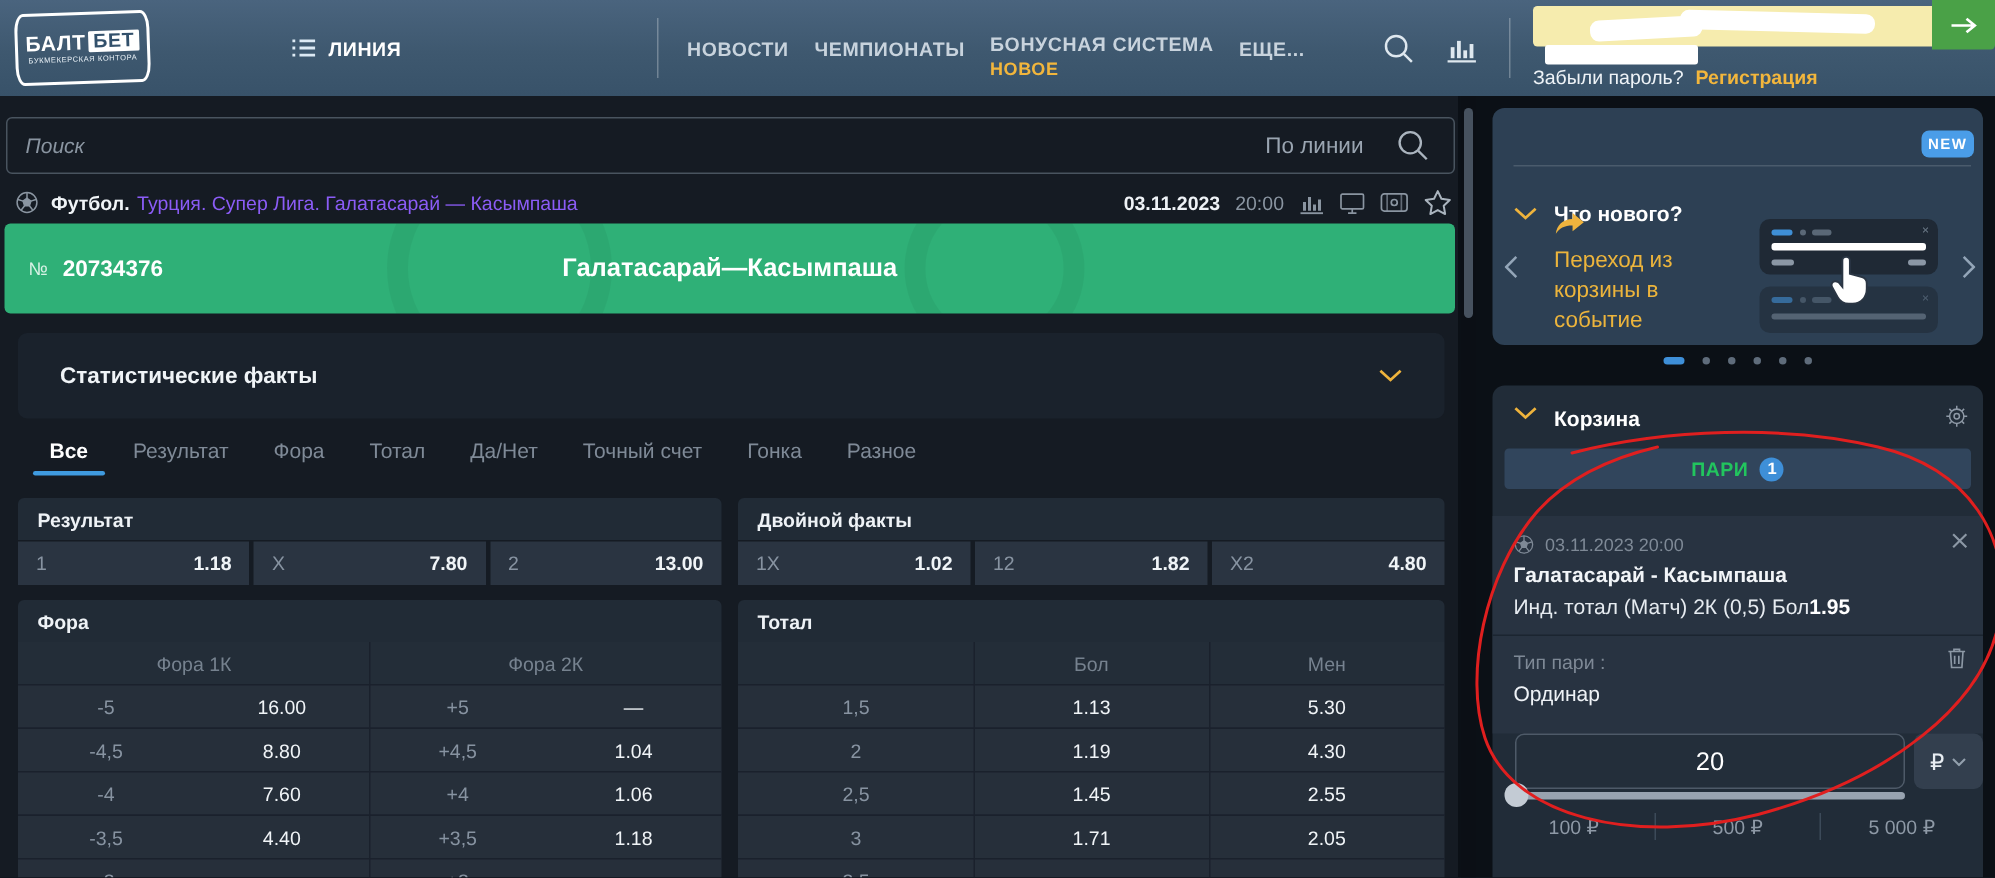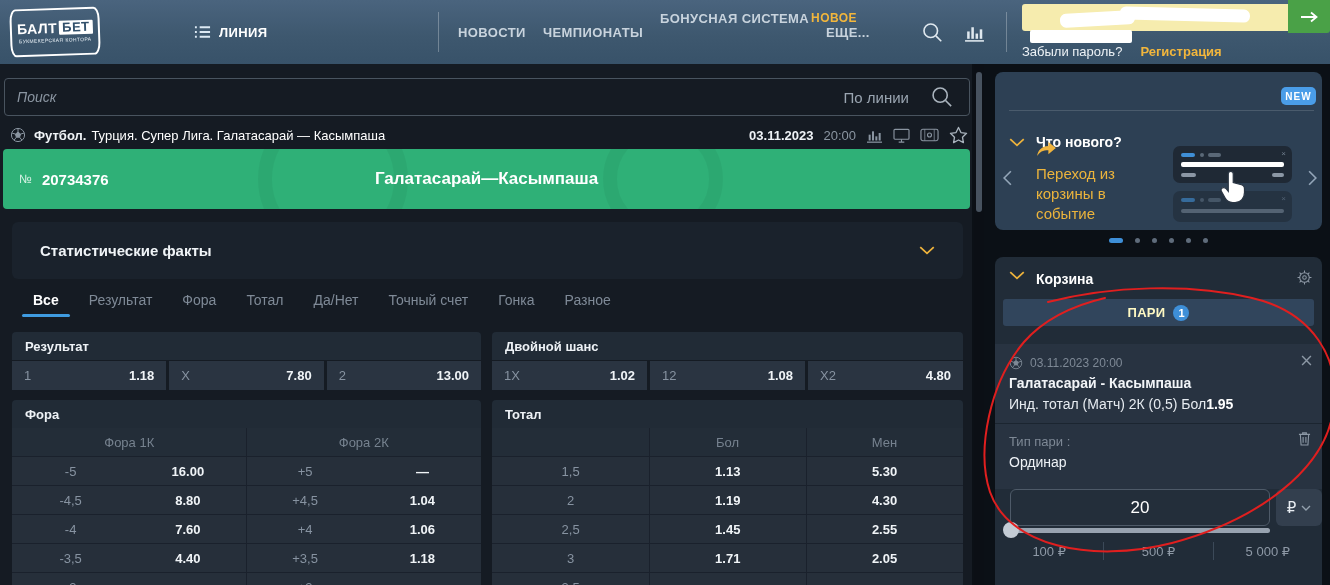--- a/index.html
+++ b/index.html
@@ -13,48 +13,48 @@
 .nav-item { position:absolute; top:0; height:64px; display:flex; align-items:center; gap:8px;
   color:#c8d3dd; font-size:13px; font-weight:700; letter-spacing:.4px; cursor:default; }
 .nav-item .ic { color:#aebdca; }
 .nav-item.active { color:#ffffff; }
 .nav-divider { position:absolute; top:12px; width:1px; height:40px; background:rgba(255,255,255,.28); }
 #logo { position:absolute; left:10px; top:8px; width:90px; height:48px; border:2px solid #fff; border-radius:6px/12px;
   display:flex; flex-direction:column; align-items:center; justify-content:center; transform:rotate(-2deg); }
 #logo .l1 { font-size:14px; font-weight:700; color:#fff; letter-spacing:.5px; line-height:14px; display:flex; align-items:center; gap:2px;}
 #logo .l1 b.bet { background:#fff; color:#32506b; padding:0 3px; border-radius:1px; font-size:13px; }
 #logo .l2 { font-size:5px; color:#e8f0f6; letter-spacing:.4px; margin-top:2px; }
-#bonus-item { flex-direction:row; align-items:flex-start; justify-content:center; gap:2px; padding-top:11px; }
+#bonus-item { flex-direction:column; align-items:flex-start; justify-content:center; gap:2px; padding-top:11px; }
 #bonus-badge { color:#f2b63c; font-size:12px; font-weight:700; }
 
 #login-input { position:absolute; left:1022px; top:4px; width:266px; height:27px; background:#f6ecae; border-radius:3px 0 0 3px; overflow:hidden;}
 .scribble { position:absolute; background:#ffffff; border-radius:6px; }
 #login-btn { position:absolute; left:1288px; top:0; width:42px; height:33px; background:#4aa147; display:flex; align-items:center; justify-content:center; border-radius:0 0 3px 0;}
 #redact-below { position:absolute; left:1030px; top:30px; width:102px; height:13px; background:#fff; border-radius:2px; }
-#auth-links { position:absolute; left:1022px; top:44px; font-size:13px; color:#eef3f7; display:flex; gap:18px; }
+#auth-links { position:absolute; left:1022px; top:44px; font-size:13px; color:#eef3f7; display:flex; gap:8px; }
 #auth-links .reg { color:#f2b63c; font-weight:700;text-align:right; }
 
 
 #main-col { position:absolute; left:0; top:64px; width:972px; height:521px; background:#151b23; overflow:hidden; }
 #scrollbar { position:absolute; left:974px; top:64px; width:10px; height:521px; background:#0b0f15; }
 #scroll-thumb { position:absolute; left:2px; top:8px; width:6px; height:140px; background:#47525f; border-radius:3px; }
 #sidebar { position:absolute; left:995px; top:64px; width:327px; height:521px; }
 
 
 #searchbar { position:absolute; left:4px; top:14px; width:966px; height:38px; border:1px solid #49545f; border-radius:4px;
   display:flex; align-items:center; color:#8a95a1; font-size:14px; }
 #searchbar .ph { margin-left:12px;font-style:italic; }
 #searchbar .mode { margin-left:auto; font-size:15px; color:#9aa5b1; }
 #searchbar .sic { margin:0 16px 0 22px; color:#aab4be; }
 
 
 #event-row { position:absolute; left:4px; top:58px; width:964px; height:26px; display:flex; align-items:center; font-size:13px; }
 #event-row .ball { color:#8a95a1; margin:0 8px 0 6px; }
 #event-row .b { font-weight:700; color:#f0f4f7; }
-#event-row .rest { color:#ffffff; margin-left:5px; }
+#event-row .rest { color:#8b5cf6; margin-left:5px; }
 #event-row .right { margin-left:auto; display:flex; align-items:center; gap:10px; color:#8a95a1; }
 #event-row .date { font-weight:700; color:#eef2f6; }
 #event-row .time { color:#8a95a1; }
 #event-row .ricon { color:#8a95a1; }
 #event-row .star { color:#aab4be; }
 
 
 #banner { position:absolute; left:3px; top:85px; width:967px; height:60px; background:#2fb077; border-radius:4px; overflow:hidden;
   display:flex; align-items:center; }
 #banner .wm { position:absolute; border:14px solid rgba(0,0,0,.045); border-radius:50%; }
@@ -80,21 +80,21 @@
   font-size:13px; font-weight:700; color:#eef2f6; padding-left:13px; }
 .odds-row { display:flex; gap:3px; margin-top:1px; }
 .odds-cell { flex:1; height:29px; background:#2a3441; display:flex; align-items:center; justify-content:space-between; padding:0 12px; }
 .odds-cell .lb { color:#8793a1; font-size:13px; }
 .odds-cell .od { color:#f0f4f7; font-size:13px; font-weight:700; }
 .subhead { height:28px; background:#232d38; display:flex; font-size:13px; color:#76828f; position:relative; }
 .subhead > div { flex:1; display:flex; align-items:center; justify-content:center; }
 .grid-row { height:29px; background:#262f3a; border-top:1px solid #1a212c; display:flex; position:relative; }
 .grid-row > div { display:flex; align-items:center; justify-content:center; font-size:13px; }
 .grid-row .lb { color:#8793a1; }
-.grid-row .od { color:#f0f4f7; font-weight:700; }
+.grid-row .od { color:#f0f4f7; font-weight:400; }
 .vdiv { position:absolute; top:0; bottom:0; width:1px; background:#1a212c; }
 .tbody-wrap { position:relative; }
 
 
 .panel { position:absolute; left:0; width:327px; border-radius:8px; }
 #whats-new { top:8px; height:158px; background:#2d4054; }
 #wn-head { position:absolute; left:14px; top:16px; display:flex; align-items:center; gap:11px;margin-top:46px; }
 #wn-head .t { font-size:14px; font-weight:700; color:#fff; }
 #wn-badge { position:absolute; right:6px; top:15px; width:35px; height:18px; background:#4a9de8; border-radius:5px;
   font-size:10px; font-weight:700; color:#fff; letter-spacing:1px; display:flex; align-items:center; justify-content:center; }
@@ -114,21 +114,21 @@
 #dots { position:absolute; left:0; right:0; top:174px; display:flex; align-items:center; justify-content:center; gap:12px; }
 #dots .dot { width:5px; height:5px; border-radius:50%; background:#5f6c7b; }
 #dots .dot.active { width:14px; height:5px; border-radius:3px; background:#3e8fd8; }
 
 #basket { top:193px; height:328px; background:#212c38; border-radius:8px 8px 0 0; }
 #bk-head { position:absolute; left:14px; top:14px; display:flex; align-items:flex-start; gap:11px; }
 #bk-head .t { font-size:14px; font-weight:700; color:#fff; }
 #bk-gear { position:absolute; right:9px; top:12px; color:#8e99a6; }
 #pari-bar { position:absolute; left:8px; right:8px; top:42px; height:27px; background:#31455c; border-radius:3px;
   display:flex; align-items:center; justify-content:center; gap:8px; }
-#pari-bar .t { font-size:13px; font-weight:700; color:#fef9c3; letter-spacing:.3px; }
+#pari-bar .t { font-size:13px; font-weight:700; color:#22c55e; letter-spacing:.3px; }
 #pari-badge { width:16px; height:16px; border-radius:50%; background:#3e8fd8; color:#fff; font-size:11px; font-weight:700;
   display:flex; align-items:center; justify-content:center; }
 #bet-card { position:absolute; left:0; right:0; top:87px; height:145px; background:#283341; }
 #bet-date-row { position:absolute; left:14px; top:12px; display:flex; align-items:center; gap:7px; color:#7e8996; font-size:12px; }
 #bet-close { position:absolute; right:10px; top:11px; color:#8c98a5; }
 #bet-teams { position:absolute; left:14px; top:31px; font-size:14px; font-weight:700; color:#f2f5f8; }
 #bet-market-row { position:absolute; left:14px; right:12px; top:52px; display:flex; font-size:14px; color:#e6ebf0; }
 #bet-market-row .odd { font-weight:700; color:#fff; }
 #bet-divider { position:absolute; left:0; right:0; top:79px; height:1px; background:#1b2530; }
 #bet-type-label { position:absolute; left:14px; top:90px; font-size:13px; color:#7e8996; }
@@ -314,29 +314,29 @@
           <span class="od">7.80</span>
         </div>
       <div class="odds-cell">
           <span class="lb">2</span>
           <span class="od">13.00</span>
         </div>
     </div>
   </div>
 
   <div class="mtable" style="left:492px; top:268px; width:471px;">
-    <div class="thead">Двойной шанс</div>
+    <div class="thead">Двойной факты</div>
     <div class="odds-row">
       <div class="odds-cell">
           <span class="lb">1X</span>
           <span class="od">1.02</span>
         </div>
       <div class="odds-cell">
           <span class="lb">12</span>
-          <span class="od">1.08</span>
+          <span class="od">1.82</span>
         </div>
       <div class="odds-cell">
           <span class="lb">X2</span>
           <span class="od">4.80</span>
         </div>
     </div>
   </div>
 
   <div class="mtable" style="left:12px; top:336px; width:469px;">
     <div class="thead">Фора</div>

